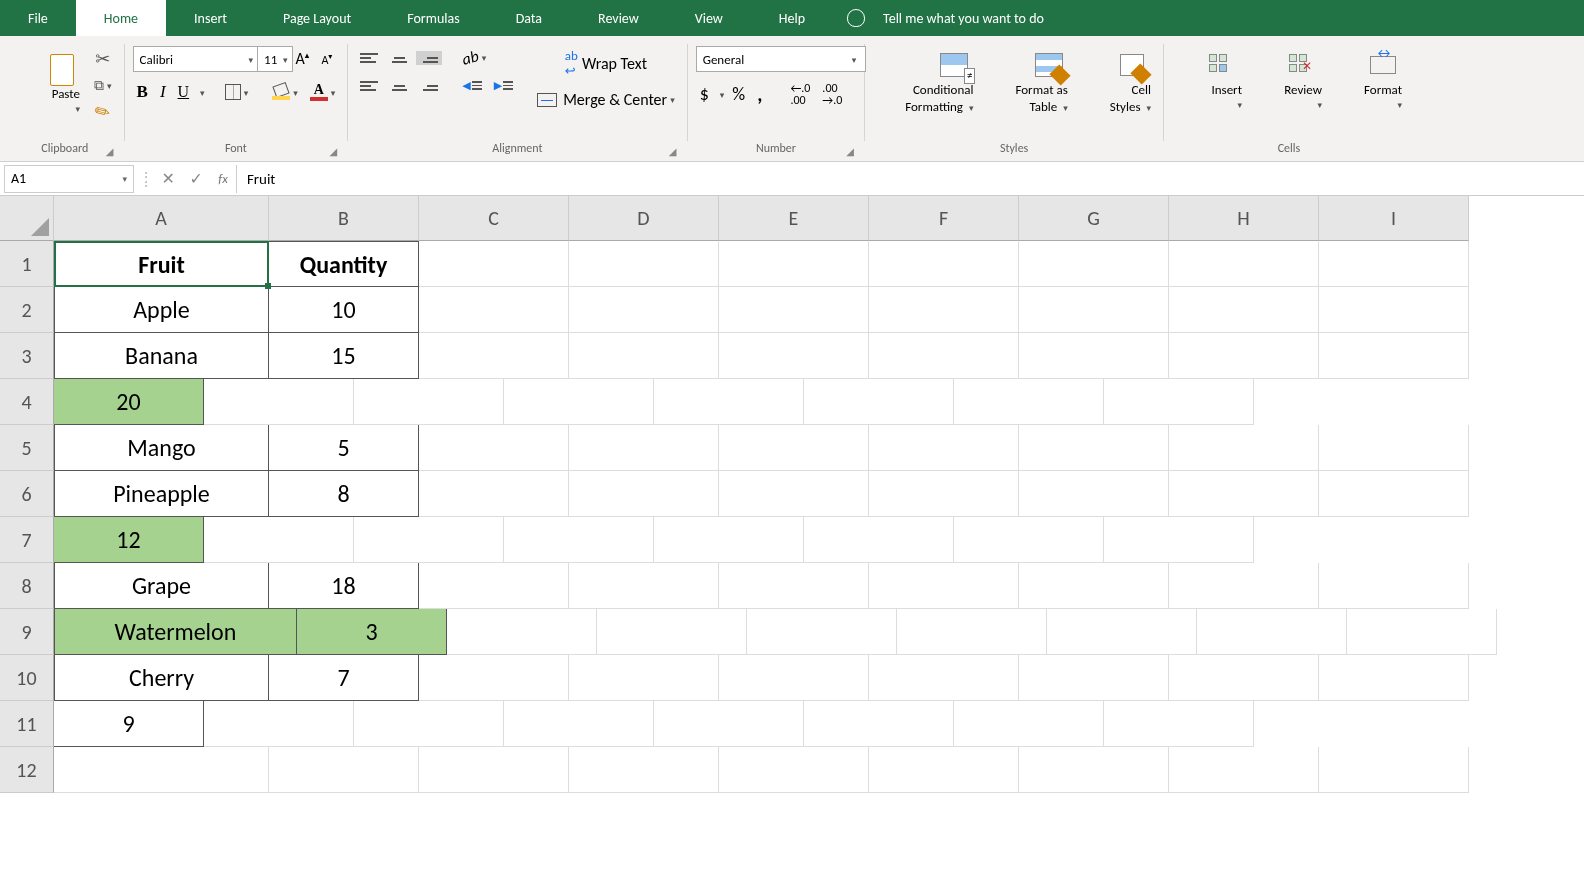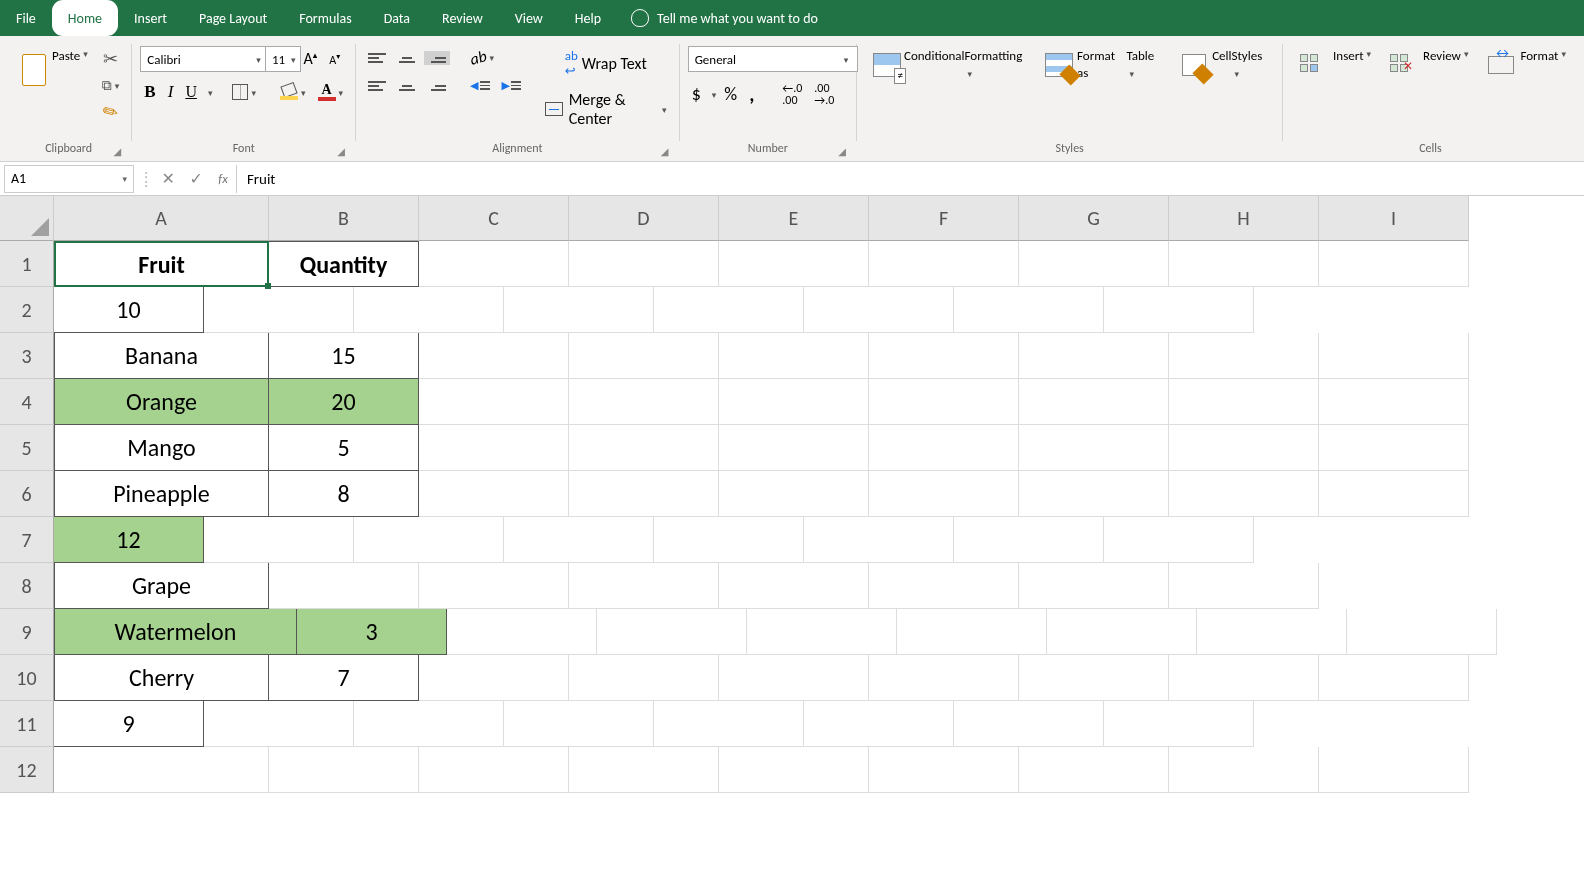--- a/index.html
+++ b/index.html
@@ -1,33 +1,33 @@
 <!DOCTYPE html>
 <html><head>
 <meta charset="utf-8">
 <style>
 * { box-sizing: border-box; margin: 0; padding: 0; font-family: "Segoe UI", Calibri, sans-serif; }
 body { background: #fff; overflow: hidden; user-select: none; }
 
 
 .tabs { background: #217346; display: flex; align-items: center; height: 36px; color: #fff; font-size: 14px; }
-.tab { padding: 0 16px; height: 36px; display: flex; align-items: center; cursor: pointer; border-radius: 11px; }
+.tab { padding: 0 28px; height: 36px; display: flex; align-items: center; cursor: pointer; }
 .tab.active { background: #fff; color: #217346; }
-.tellme { margin-left: 14px; display: flex; align-items: center; gap: 8px; }
+.tellme { margin-left: 14px; display: flex; align-items: center; gap: 18px; }
 .bulb { width: 18px; height: 18px; border: 1.5px solid #fff; border-radius: 50% 50% 45% 45%; position: relative; }
 
 
 .ribbon { background: #f3f2f1; display: flex; padding: 6px 6px 0 6px; border-bottom: 1px solid #d0d0d0; height: 126px; }
 .group { padding: 4px 8px 2px 8px; position: relative; display: flex; flex-direction: column; }
 .group-inner { display: flex; flex: 1; gap: 6px; }
 .group-sep { border-left: 1px solid #d4d4d4; margin: 2px 0 20px 0; }
 .group-label { text-align: center; font-size: 12px; color: #666; height: 22px; display: flex; align-items: center; justify-content: center; position: relative; }
 .group-label .launcher { position: absolute; right: 0; bottom: 2px; width: 12px; height: 12px; font-size: 10px; color: #888; }
 .btn { display: flex; align-items: center; justify-content: center; cursor: pointer; padding: 2px 4px; }
-.vbtn { display: flex; flex-direction: row; align-items: flex-start; cursor: pointer; padding: 2px 4px; font-size: 13px; line-height: 1.3; }
+.vbtn { display: flex; flex-direction: column; align-items: flex-end; cursor: pointer; padding: 2px 4px; font-size: 13px; line-height: 1.3; margin-left: 28px; }
 .dropdown-caret { font-size: 9px; color: #555; margin-left: 3px; }
 .col { display: flex; flex-direction: column; gap: 3px; }
 .row { display: flex; gap: 4px; align-items: center; }
 
 
 .clipboard-ic { width: 34px; height: 38px; position: relative; }
 .clipboard-ic::before { content: ""; position: absolute; left: 4px; top: 6px; width: 22px; height: 30px; background: #fff; border: 1.5px solid #cc8800; border-radius: 2px; }
 .scissors { color: #555; font-size: 18px; }
 .copy-ic { color: #555; font-size: 14px; }
 .brush-ic { color: #d08000; font-size: 18px; transform: rotate(-30deg); }
@@ -426,20 +426,21 @@
         <div class="cell" style="width: 150px;"></div>
         <div class="cell" style="width: 150px;"></div>
         <div class="cell" style="width: 150px;"></div>
         <div class="cell" style="width: 150px;"></div>
         <div class="cell" style="width: 150px;"></div>
         <div class="cell" style="width: 150px;"></div>
         <div class="cell" style="width: 150px;"></div>
       </div>
       <div class="grid-row">
         <div class="row-h">2</div>
+        <div class="cell dcell firstcol" style="width: 215px;">Apple</div>
         <div class="cell dcell" style="width: 150px;">10</div>
         <div class="cell" style="width: 150px;"></div>
         <div class="cell" style="width: 150px;"></div>
         <div class="cell" style="width: 150px;"></div>
         <div class="cell" style="width: 150px;"></div>
         <div class="cell" style="width: 150px;"></div>
         <div class="cell" style="width: 150px;"></div>
         <div class="cell" style="width: 150px;"></div>
       </div>
       <div class="grid-row">
@@ -449,21 +450,20 @@
         <div class="cell" style="width: 150px;"></div>
         <div class="cell" style="width: 150px;"></div>
         <div class="cell" style="width: 150px;"></div>
         <div class="cell" style="width: 150px;"></div>
         <div class="cell" style="width: 150px;"></div>
         <div class="cell" style="width: 150px;"></div>
         <div class="cell" style="width: 150px;"></div>
       </div>
       <div class="grid-row">
         <div class="row-h">4</div>
-        <div class="cell dcell firstcol hcell" style="width: 215px;">Orange</div>
         <div class="cell dcell hcell" style="width: 150px;">20</div>
         <div class="cell" style="width: 150px;"></div>
         <div class="cell" style="width: 150px;"></div>
         <div class="cell" style="width: 150px;"></div>
         <div class="cell" style="width: 150px;"></div>
         <div class="cell" style="width: 150px;"></div>
         <div class="cell" style="width: 150px;"></div>
         <div class="cell" style="width: 150px;"></div>
       </div>
       <div class="grid-row">
@@ -497,20 +497,21 @@
         <div class="cell" style="width: 150px;"></div>
         <div class="cell" style="width: 150px;"></div>
         <div class="cell" style="width: 150px;"></div>
         <div class="cell" style="width: 150px;"></div>
         <div class="cell" style="width: 150px;"></div>
         <div class="cell" style="width: 150px;"></div>
       </div>
       <div class="grid-row">
         <div class="row-h">8</div>
         <div class="cell dcell firstcol" style="width: 215px;">Grape</div>
+        <div class="cell dcell" style="width: 150px;">18</div>
         <div class="cell" style="width: 150px;"></div>
         <div class="cell" style="width: 150px;"></div>
         <div class="cell" style="width: 150px;"></div>
         <div class="cell" style="width: 150px;"></div>
         <div class="cell" style="width: 150px;"></div>
         <div class="cell" style="width: 150px;"></div>
         <div class="cell" style="width: 150px;"></div>
       </div>
       <div class="grid-row">
         <div class="row-h">9</div>

